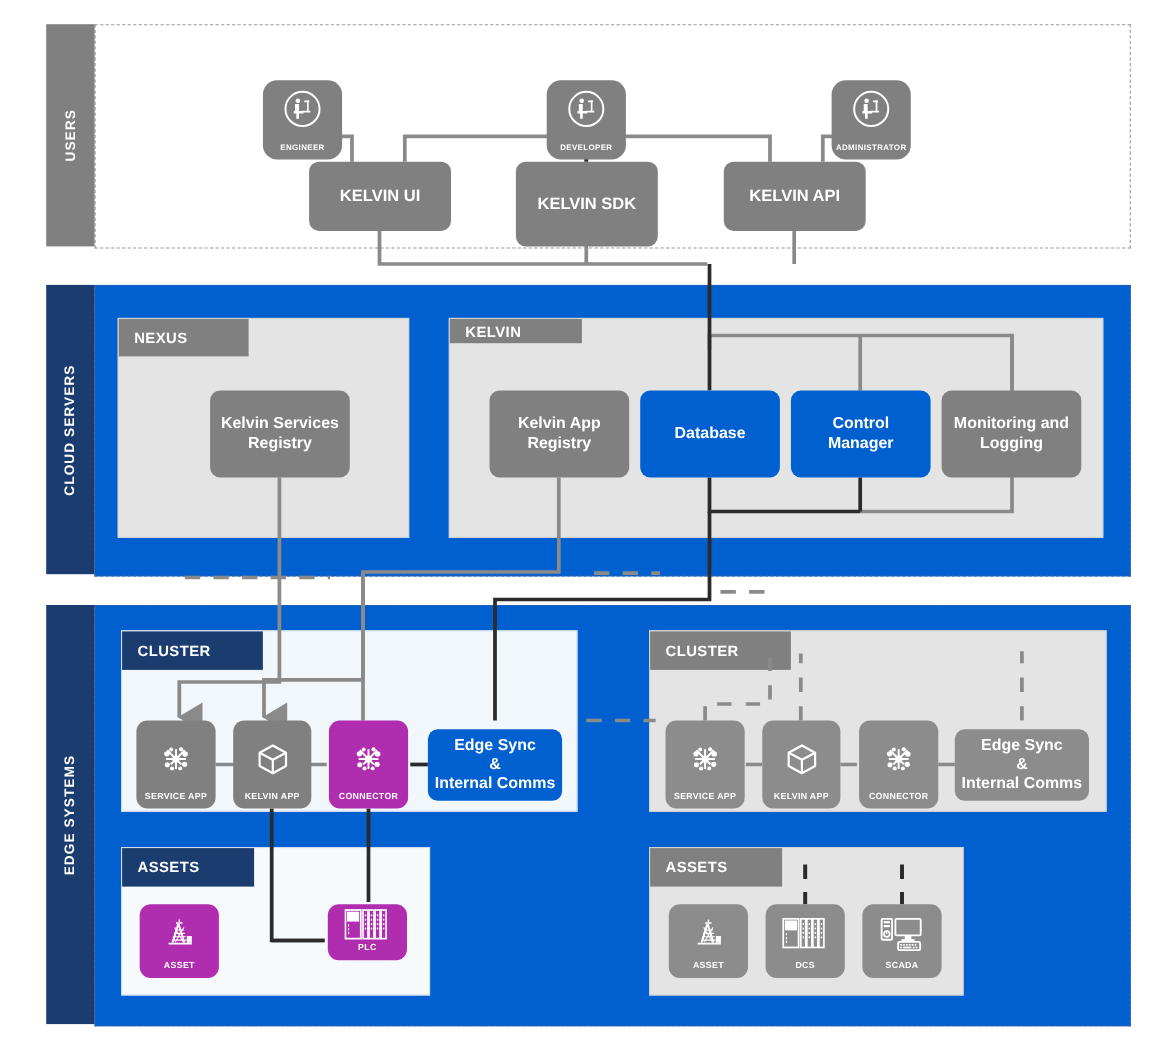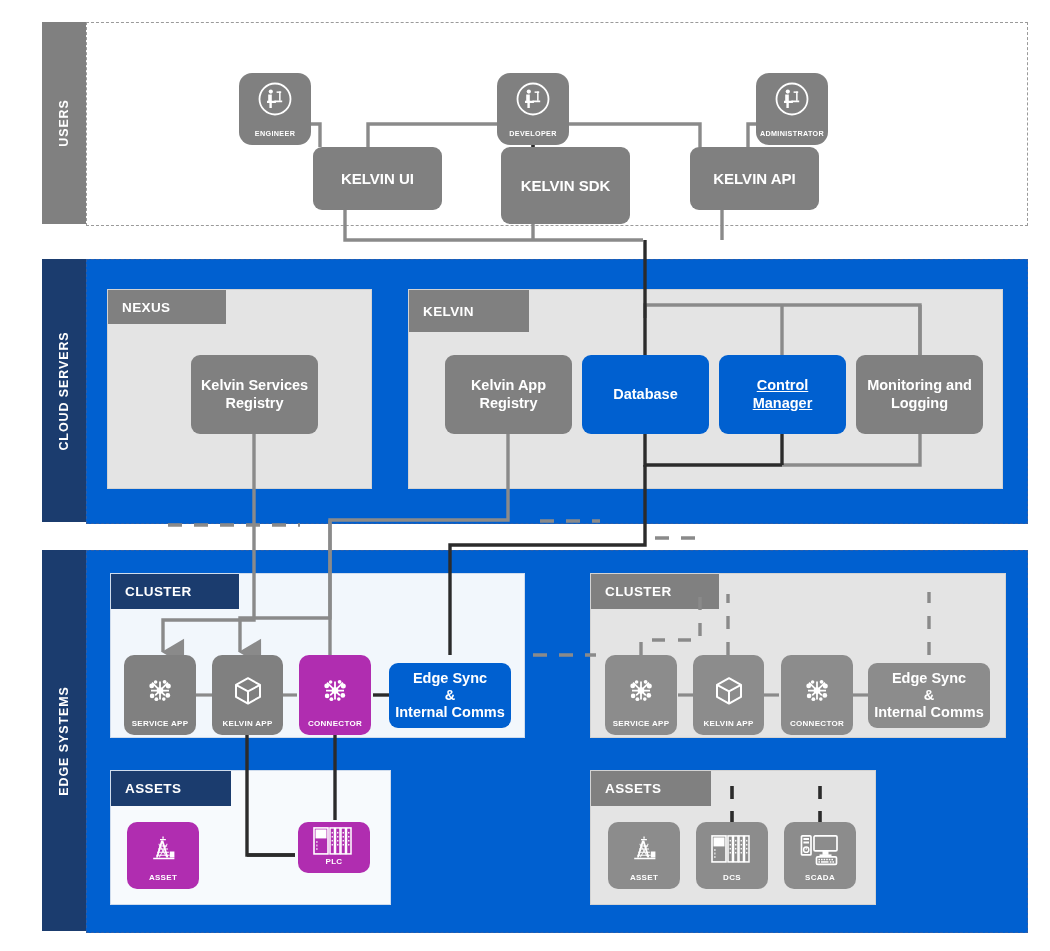--- a/index.html
+++ b/index.html
@@ -36,21 +36,21 @@
       position:absolute;bottom:7px;left:0;right:0;text-align:center;}
 
   
   .tile{position:absolute;border-radius:10px;z-index:20;display:flex;
       flex-direction:column;align-items:center;justify-content:center;box-sizing:border-box;}
   .tile .tlabel{position:absolute;bottom:7px;left:0;right:0;text-align:center;
       color:#fff;font-size:8px;font-weight:bold;letter-spacing:.3px;}
   .tile .tico{position:absolute;top:50%;left:50%;transform:translate(-50%,-56%);}
 
   .svcname{font-size:14.5px;line-height:1.18;}
-  .nodelg{font-size:15px;margin-left:32px;}
+  .nodelg{font-size:15px;}
 </style>
 </head>
 <body>
 
 <div id="stage">
 
   <div class="band-box" style="left:86px;  top:22px;  width:940px; height:202px;"></div>
   <div class="band-box blue" style="left:86px;  top:259px; width:940px; height:263px;"></div>
   <div class="band-box blue" style="left:86px;  top:550px; width:940px; height:381px;"></div>
 
@@ -62,21 +62,21 @@
   </div>
   <div class="band-rail" style="left:42px;top:550px;width:44px;height:381px;background:#1b3c6e;">
     <span>EDGE SYSTEMS</span>
   </div>
 
   <div class="panel" style="left:107px;top:289px;width:265px;height:200px;background:#e4e4e4;border:1px solid #d3d3d3;">
     <div class="ptitle" style="width:90px;height:34px;background:#808080;justify-content:flex-start;">NEXUS</div>
   </div>
 
   <div class="panel" style="left:408px;top:289px;width:595px;height:200px;background:#e4e4e4;border:1px solid #d3d3d3;">
-    <div class="ptitle" style="width:92px;height:42px;background:#808080;justify-content:flex-start;">KELVIN</div>
+    <div class="ptitle" style="width:92px;height:22px;background:#808080;justify-content:flex-start;">KELVIN</div>
   </div>
 
   <div class="panel" style="left:110px;top:573px;width:415px;height:165px;background:#f2f7fc;border:1px solid #cfdced;">
     <div class="ptitle" style="width:100px;height:35px;background:#1b3c6e;justify-content:flex-start;">CLUSTER</div>
   </div>
 
   <div class="panel" style="left:590px;top:573px;width:416px;height:165px;background:#e4e4e4;border:1px solid #d3d3d3;">
     <div class="ptitle" style="width:100px;height:35px;background:#808080;justify-content:flex-start;">CLUSTER</div>
   </div>
 
@@ -207,21 +207,21 @@
   <div class="node grey nodelg" style="left:658px;top:147px;width:129px;height:63px;">KELVIN API</div>
 
   <div class="node grey svcname" style="left:191px;top:355px;width:127px;height:79px;white-space:pre-line;">Kelvin Services
 Registry</div>
 
   <div class="node grey svcname" style="left:445px;top:355px;width:127px;height:79px;white-space:pre-line;">Kelvin App
 Registry</div>
 
   <div class="node blue svcname" style="left:582px;top:355px;width:127px;height:79px;white-space:pre-line;">Database</div>
 
-  <div class="node blue svcname" style="left:719px;top:355px;width:127px;height:79px;white-space:pre-line;text-decoration:underline;">Control
+  <div class="node blue svcname" style="left:719px;top:355px;width:127px;height:79px;white-space:pre-line;">Control
 Manager</div>
 
   <div class="node grey svcname" style="left:856px;top:355px;width:127px;height:79px;white-space:pre-line;">Monitoring and
 Logging</div>
 
   <div class="tile grey" style="left:124px;top:655px;width:72px;height:80px;">
     <span class="tico">
       <svg width="36" height="36" viewBox="0 0 36 36">
         <g fill="#fff">
           <path d="M17.1,9 h1.8 v18 h-1.8 z"></path>

